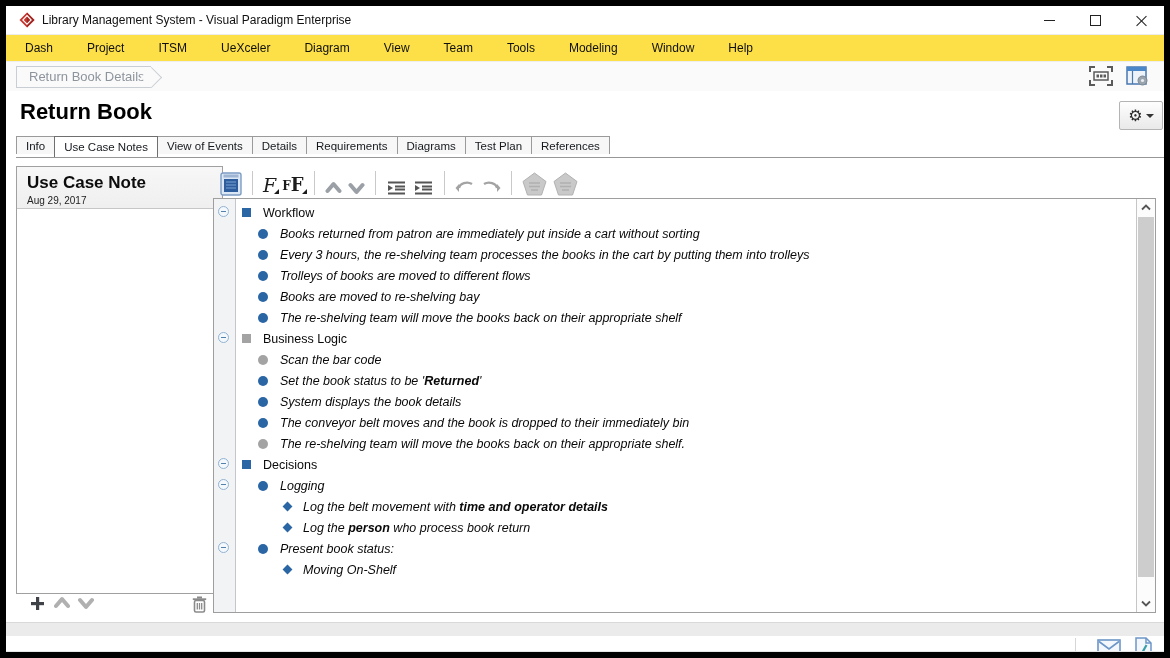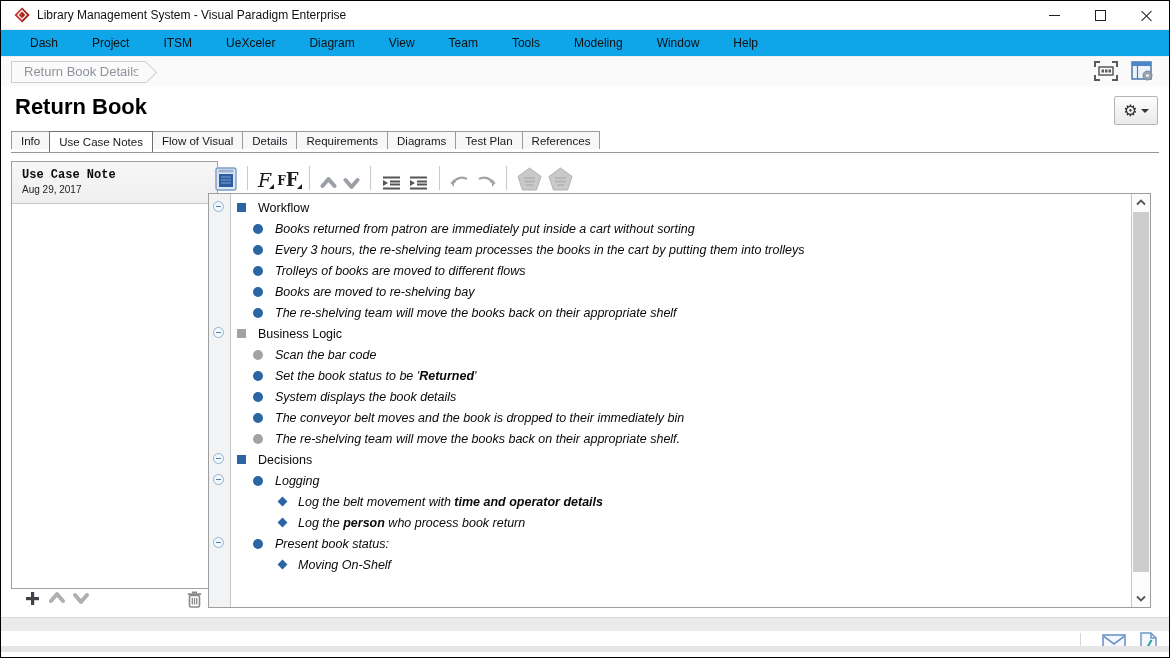--- a/index.html
+++ b/index.html
@@ -1,33 +1,33 @@
 <!DOCTYPE html>
 <html><head>
 <meta charset="utf-8">
 <style>
   html,body{margin:0;padding:0;}
   body{width:1170px;height:658px;font-family:"Liberation Sans",sans-serif;position:relative;background:#fff;}
-  .window{position:absolute;inset:0;border:1px solid #000000;background:#fff;overflow:hidden;box-sizing:border-box;}
+  .window{position:absolute;inset:0;border:6px solid #000000;background:#fff;overflow:hidden;box-sizing:border-box;}
 
   
   .titlebar{position:absolute;left:0;top:0;right:0;height:28px;background:#fff;border-bottom:1px solid #ececec;}
   .vp-logo{position:absolute;left:13px;top:6px;width:16px;height:16px;}
   .win-title{position:absolute;left:36px;top:7px;font-size:12px;color:#111;}
   .win-controls{position:absolute;right:0;top:0;height:28px;display:flex;}
   .win-btn{width:46px;height:28px;display:flex;align-items:center;justify-content:center;}
   .min-glyph{width:11px;height:1px;background:#222;}
   .max-glyph{width:9px;height:9px;border:1px solid #222;}
   .close-glyph{position:relative;width:11px;height:11px;}
   .close-glyph:before,.close-glyph:after{content:"";position:absolute;left:5px;top:-1px;width:1px;height:14px;background:#222;}
   .close-glyph:before{transform:rotate(45deg);}
   .close-glyph:after{transform:rotate(-45deg);}
 
   
-  .menubar{position:absolute;left:0;top:29px;right:0;height:26px;background:#0ea5e9;display:flex;align-items:center;padding-left:12px;}
+  .menubar{position:absolute;left:0;top:29px;right:0;height:26px;background:#fde047;display:flex;align-items:center;padding-left:2px;}
   .menu-item{font-size:12px;color:#101010;padding:5px 17px;cursor:default;}
 
   
   .crumbrow{position:absolute;left:0;top:55px;right:0;height:29px;background:#fafafa;border-top:1px solid #eee;}
   .crumb{position:absolute;left:10px;top:4px;height:20px;line-height:20px;padding:0 6px 0 12px;font-size:13px;color:#8d949c;
          border:1px solid #c9ced4;border-right:none;background:#fafafa;}
   .crumb:after{content:"";position:absolute;right:-8px;top:2.5px;width:14px;height:14px;transform:rotate(45deg);
          border-top:1px solid #c9ced4;border-right:1px solid #c9ced4;background:#fafafa;}
   .crumb-icons{position:absolute;right:14px;top:3px;display:flex;gap:10px;}
   .crumb-icon{width:26px;height:22px;display:flex;align-items:center;justify-content:center;}
@@ -41,21 +41,21 @@
 
   
   .tabstrip{position:absolute;left:10px;top:130px;width:1148px;height:21px;display:flex;align-items:flex-start;border-bottom:1px solid #979797;}
   .tab{height:16px;line-height:16px;padding:1px 9px 0 9px;font-size:11.5px;color:#15191d;background:#f7f7f7;
        border:1px solid #9a9a9a;border-bottom:none;margin-right:-1px;white-space:nowrap;}
   .tab.active{height:19px;line-height:19px;background:#fff;border-color:#6f6f6f;margin-bottom:-1px;z-index:2;position:relative;}
 
   
   .notes-panel{position:absolute;left:10px;top:160px;width:207px;height:428px;border:1px solid #a0a0a0;background:#fff;box-sizing:border-box;}
   .note-card{height:41px;background:linear-gradient(#f7f7f7,#efefef);border-bottom:1px solid #c6c6c6;}
-  .note-card-title{padding:6px 8px 0 10px;font-size:12px;font-weight:bold;color:#0c0c0c;font-family:Liberation Mono, monospace;}
+  .note-card-title{padding:6px 8px 0 10px;font-size:17px;font-weight:bold;color:#0c0c0c;}
   .note-card-date{padding:2px 0 0 10px;font-size:10px;color:#222;}
   .notes-actions{position:absolute;left:10px;top:590px;width:207px;height:18px;}
   .act-icon{position:absolute;top:0;width:16px;height:16px;}
 
   
   .ed-toolbar{position:absolute;left:211px;top:163px;height:28px;display:flex;align-items:center;}
   .tb-sep{width:1px;height:24px;background:#c9c9c9;margin:0 7px;}
   .tb-btn{display:flex;align-items:flex-end;justify-content:center;padding:0 3px;height:26px;position:relative;}
   .font-f{font-family:"DejaVu Serif","Liberation Serif",serif;font-style:italic;font-size:19px;color:#1c1c1c;line-height:22px;}
   .font-ff-s{font-family:"DejaVu Serif","Liberation Serif",serif;font-size:12px;font-weight:bold;color:#1c1c1c;line-height:20px;}
@@ -169,21 +169,21 @@
 
   <div class="page-title">Return Book</div>
   <div class="gear-btn">
     <span class="gear-glyph">⚙</span>
     <span class="gear-caret"></span>
   </div>
 
   <div class="tabstrip" id="tab-strip">
       <div class="tab">Info</div>
       <div class="tab active">Use Case Notes</div>
-      <div class="tab">Flow of Visual</div>
+      <div class="tab">View of Events</div>
       <div class="tab">Details</div>
       <div class="tab">Requirements</div>
       <div class="tab">Diagrams</div>
       <div class="tab">Test Plan</div>
       <div class="tab">References</div>
     </div>
 
   <div class="notes-panel">
     <div class="note-card">
       <div class="note-card-title">Use Case Note</div>

